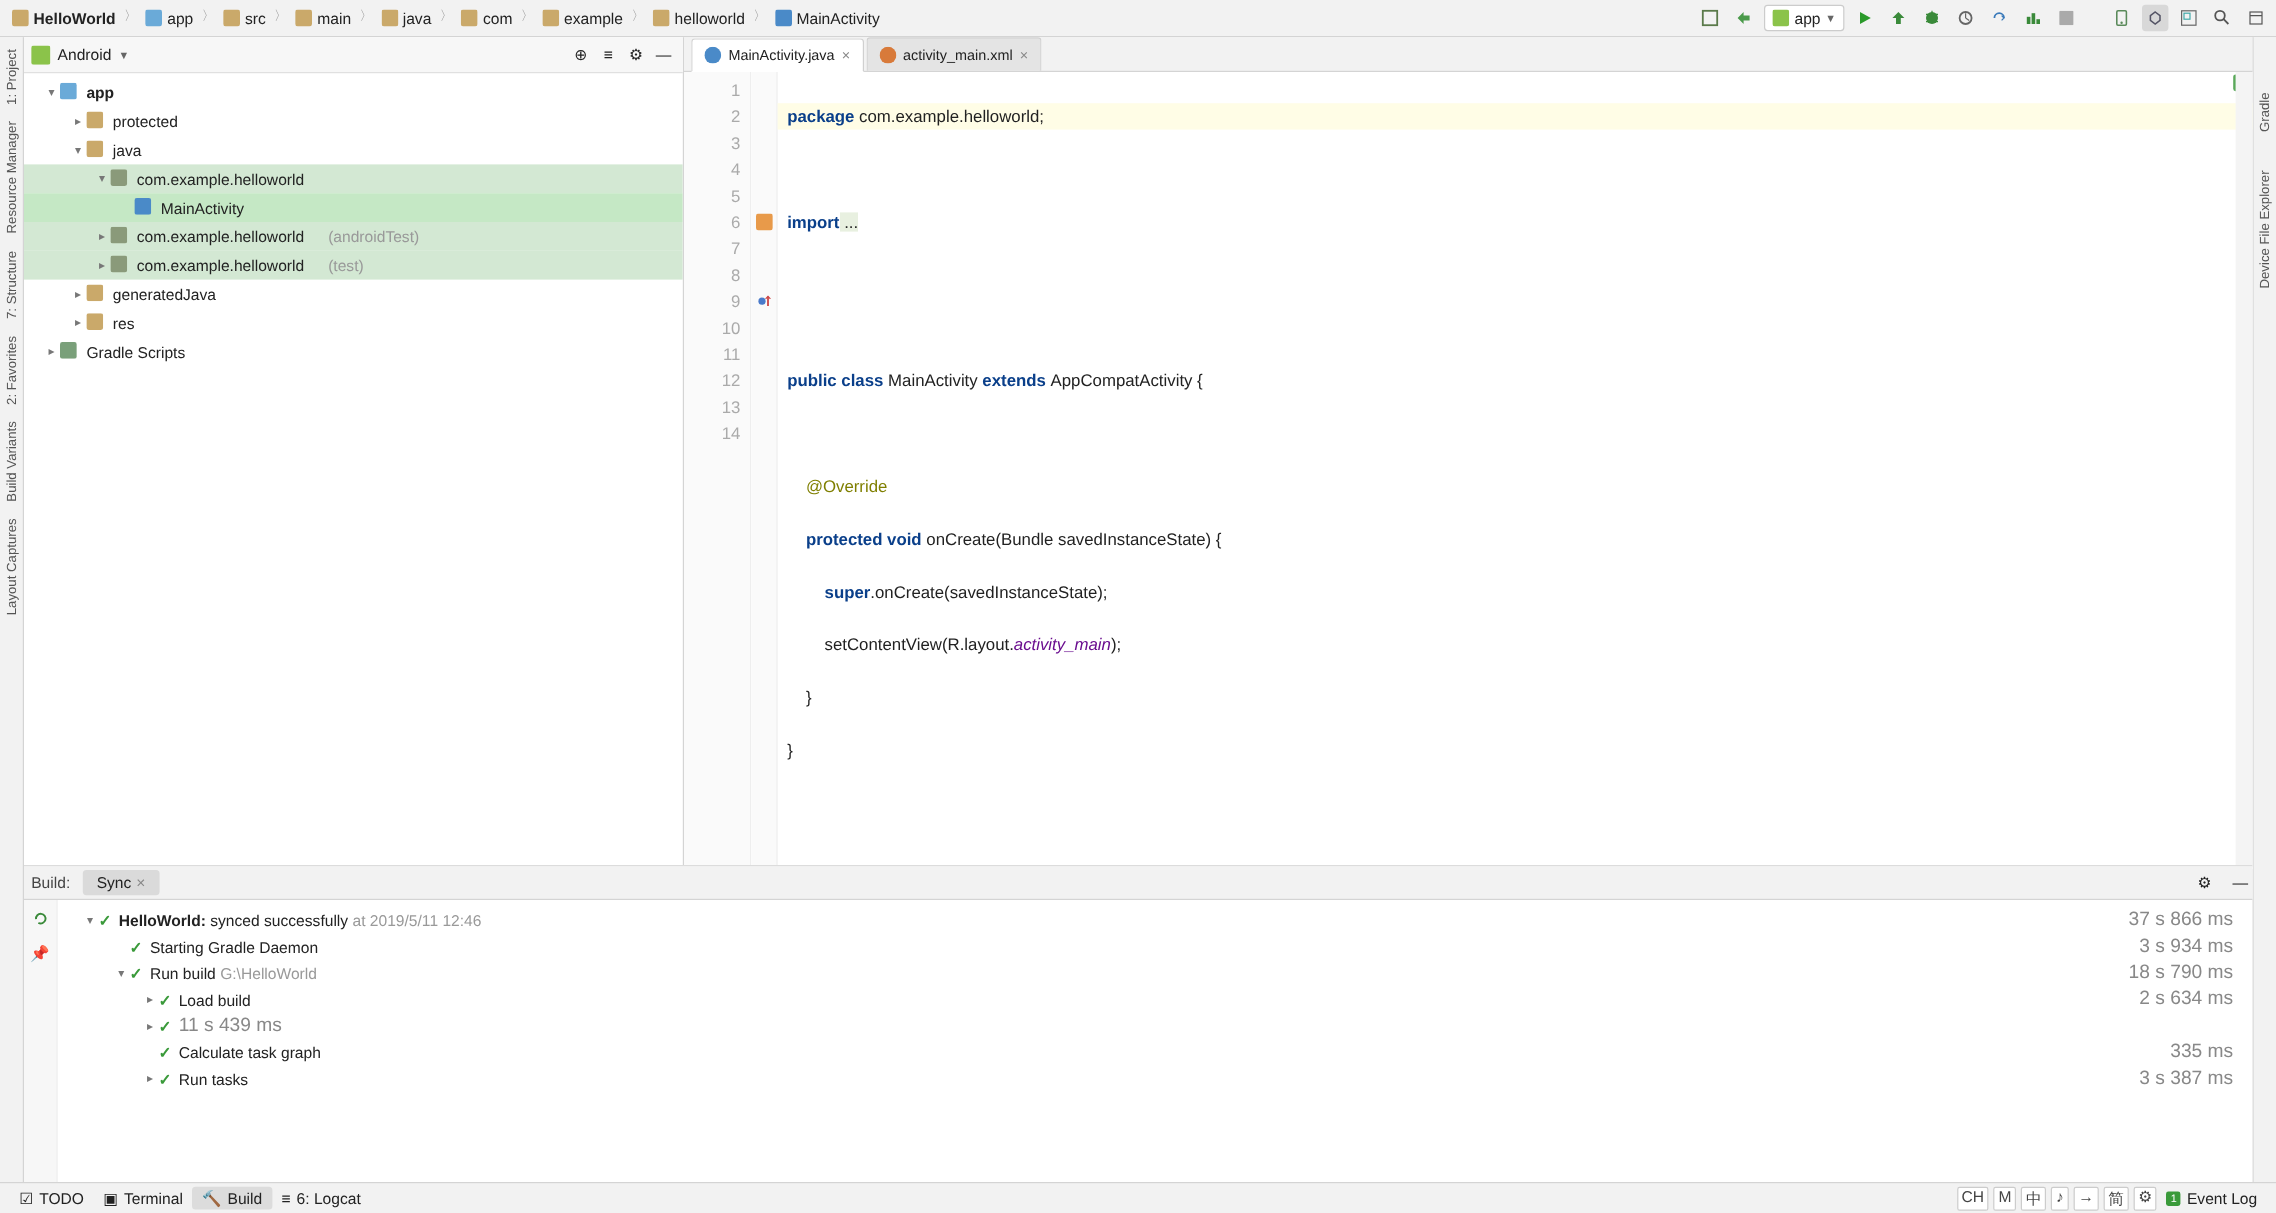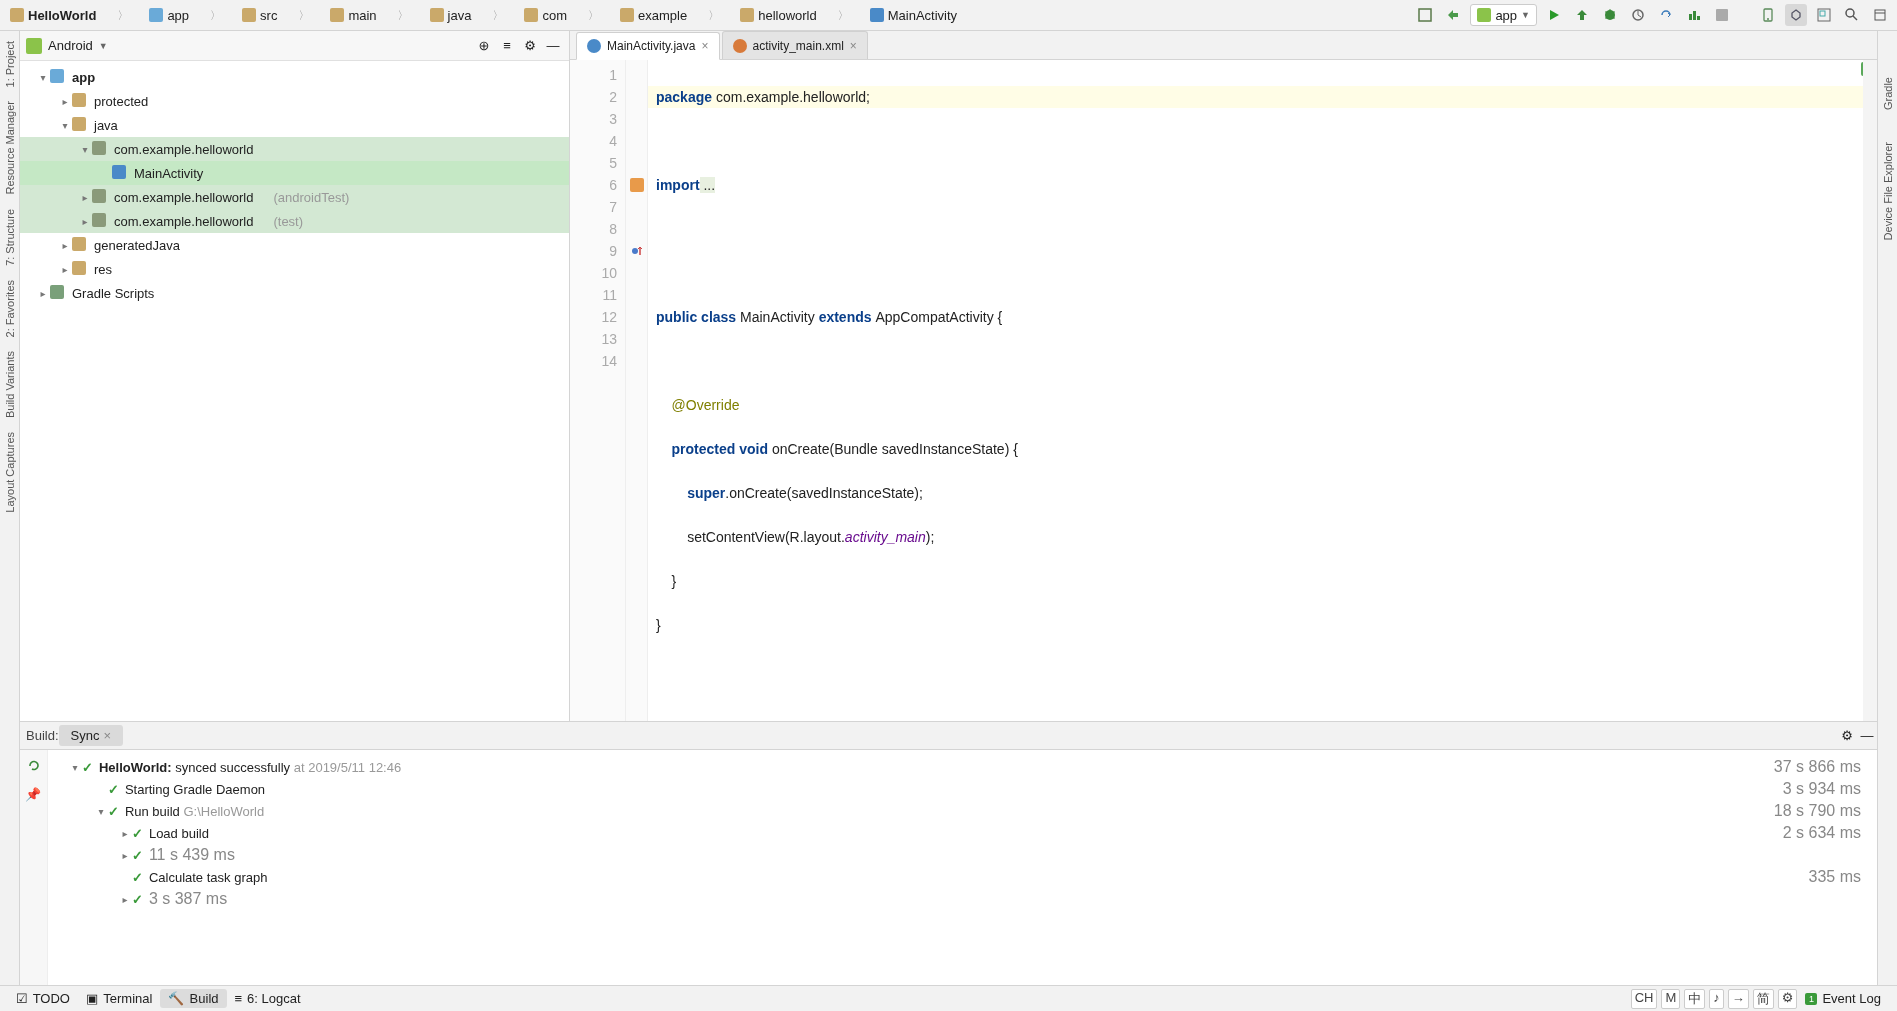--- a/index.html
+++ b/index.html
@@ -1,20 +1,20 @@
 <!DOCTYPE html>
 <html><head>
 <meta charset="utf-8">
 <style>
 * { box-sizing: border-box; margin: 0; padding: 0; font-family: "Segoe UI", Arial, sans-serif; }
 html, body { width: 1897px; height: 1011px; overflow: hidden; background: #fff; font-size: 13px; color: #222; }
 
 
 .topbar { height: 31px; background: #f2f2f2; border-bottom: 1px solid #d4d4d4; display: flex; align-items: center; padding: 0 6px; }
-.breadcrumbs { display: flex; align-items: center; flex: 1; gap: 16px; }
+.breadcrumbs { display: flex; flex: 1; gap: 2px; }
 .crumb { display: flex; align-items: center; gap: 4px; padding: 2px 4px; border-radius: 3px; cursor: pointer; }
 .crumb .ico { width: 14px; height: 14px; display: inline-block; }
 .crumb-sep { color: #999; font-size: 11px; padding: 0 1px; }
 .crumb.bold span.lbl { font-weight: 600; }
 .tool-icons { display: flex; align-items: center; gap: 6px; }
 .tool-icons .btn { width: 22px; height: 22px; display:flex; align-items:center; justify-content:center; border-radius:3px; cursor:pointer; }
 .run-config { display:flex; align-items:center; gap:4px; border:1px solid #ccc; border-radius:3px; background:#fff; padding:1px 6px; height:22px; cursor:pointer; }
 
 
 .left-rail { position:absolute; left:0; top:31px; bottom:26px; width:20px; background:#f2f2f2; border-right:1px solid #d4d4d4; display:flex; flex-direction:column; align-items:center; padding-top:4px; gap:2px; }
@@ -54,21 +54,21 @@
 .code { flex:1; padding:4px 0 0 8px; white-space:pre; }
 .hl-line { background:#fffde6; display:block; margin-left:-8px; padding-left:8px; }
 .kw { color:#0a3f8a; font-weight:bold; }
 .ann { color:#7f7f00; }
 .id2 { color:#6a0d8f; font-style:italic; }
 .statusstrip { position:absolute; right:2px; top:2px; width:14px; height:14px; background:#5aa85a; border-radius:2px; color:#fff; font-size:10px; text-align:center; line-height:14px;}
 .rhs-scroll { position:absolute; right:0; top:0; bottom:0; width:14px; background:#f4f4f4;}
 
 
 .build-panel { position:absolute; left:20px; right:20px; bottom:26px; height:264px; border-top:1px solid #d4d4d4; background:#fff; display:flex; flex-direction:column;}
-.build-tabs { height:28px; display:flex; align-items:center; background:#f2f2f2; border-bottom:1px solid #d4d4d4; padding-left:6px; gap:0;}
+.build-tabs { height:28px; display:flex; align-items:center; background:#f2f2f2; border-bottom:1px solid #d4d4d4; padding-left:6px; gap:10px;}
 .build-tabs .blabel { color:#444; }
 .build-tabs .btab { padding:3px 12px; background:#dadada; border-radius:3px; cursor:pointer; display:flex; gap:4px; align-items:center;}
 .build-tabs .spacer{flex:1;}
 .build-tabs .bact{ width:20px; height:20px; display:flex; align-items:center; justify-content:center; cursor:pointer;}
 .build-body { flex:1; display:flex; }
 .build-left { width:28px; background:#f7f7f7; border-right:1px solid #eee; display:flex; flex-direction:column; align-items:center; padding-top:6px; gap:8px;}
 .build-left .btn { width:20px; height:20px; cursor:pointer; display:flex; align-items:center; justify-content:center; color:#666;}
 .build-tree { flex:1; padding:6px 6px; overflow:auto; }
 .brow { display:flex; align-items:center; height:22px; }
 .brow .arrow{ width:14px; color:#777; font-size:10px; text-align:center;}
@@ -526,20 +526,21 @@
         </div>
         <div class="brow bi-2">
           <span class="arrow"></span>
           <span class="ok">✓</span>
           <span class="main">Calculate task graph</span>
           <span class="time">335 ms</span>
         </div>
         <div class="brow bi-2">
           <span class="arrow">▸</span>
           <span class="ok">✓</span>
+          <span class="main">Run tasks</span>
           <span class="time">3 s 387 ms</span>
         </div>
       </div>
   </div>
 </div>
 
 <div class="status">
   <div class="sitem">
       <span>☑</span>
       <span>TODO</span>

